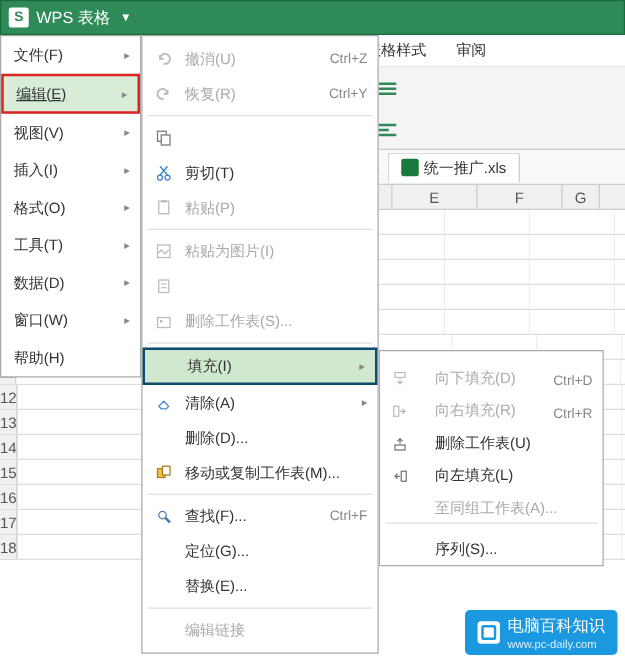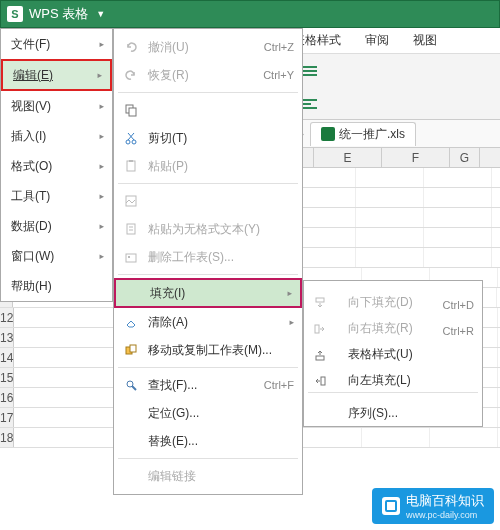--- a/index.html
+++ b/index.html
@@ -51,21 +51,21 @@
   
   .submenu { position: absolute; left: 113px; top: 28px; width: 190px; background: #fff; border: 1px solid #aaa; z-index: 11; padding: 4px 0; }
   .submenu .sitem { height: 28px; display: flex; align-items: center; padding: 0 8px 0 8px; gap: 8px; font-size: 12px; position: relative; }
   .submenu .sitem .ico { width: 18px; height: 18px; display: flex; align-items: center; justify-content: center; color: #777; flex-shrink: 0; }
   .submenu .sitem .lbl { flex: 1; }
   .submenu .sitem .sc { color: #888; font-size: 11px; }
   .submenu .sitem .arrow { font-size: 9px; color: #888; }
   .submenu .sitem.disabled { color: #aaa; }
   .submenu .sitem.disabled .ico { color: #ccc; }
   .submenu hr { border: none; border-top: 1px solid #e0e0e0; margin: 3px 4px; }
-  .submenu .sitem.hl { background: #cfe8cf; border: 2px solid #be185d; height: 30px; }
+  .submenu .sitem.hl { background: #cfe8cf; border: 2px solid #0c4a6e; height: 30px; }
 
   
   .fillmenu { position: absolute; left: 303px; top: 280px; width: 180px; background: #fff; border: 1px solid #aaa; z-index: 12; padding: 4px 0; }
   .fillmenu .fitem { height: 26px; display: flex; align-items: flex-end; padding: 0 8px; gap: 20px; font-size: 12px; }
   .fillmenu .fitem .ico { width: 16px; height: 16px; display:flex; align-items:center; justify-content:center; color:#777; flex-shrink:0; }
   .fillmenu .fitem .lbl { flex: 1; }
   .fillmenu .fitem .sc { color: #888; font-size: 11px; }
   .fillmenu .fitem.disabled { color: #aaa; }
   .fillmenu .fitem.disabled .ico { color:#bbb; }
   .fillmenu hr { border: none; border-top: 1px solid #e0e0e0; margin: 3px 4px; }
@@ -89,21 +89,20 @@
 <div class="menubar">
   <div class="file-menu-root">
     <span>文件(F)</span>
     <span style="margin-left:6px;font-size:9px;color:#888">▸</span>
   </div>
   <div class="tab">页面布局</div>
   <div class="tab">公式</div>
   <div class="tab">数据</div>
   <div class="tab">表格样式</div>
   <div class="tab">审阅</div>
-  <div class="tab">视图</div>
 </div>
 
 <div class="toolbar">
   <div class="tb-row">
     <div class="tb-ico">
       <svg width="16" height="16" viewBox="0 0 16 16">
           <rect x="3" y="2" width="10" height="12" fill="none" stroke="#888"></rect>
           <rect x="5" y="1" width="6" height="3" fill="#888"></rect>
         </svg>
     </div>
@@ -392,30 +391,30 @@
     <span class="lbl">粘贴(P)</span>
   </div>
   <hr>
   <div class="sitem disabled">
     <span class="ico">
         <svg width="14" height="14" viewBox="0 0 14 14">
           <rect x="2" y="2" width="10" height="10" fill="none" stroke="#bbb"></rect>
           <polyline points="2,9 5,6 8,9 11,6" fill="none" stroke="#bbb"></polyline>
         </svg>
       </span>
+    <span class="lbl">粘贴为图片(I)</span>
   </div>
   <div class="sitem disabled">
     <span class="ico">
         <svg width="14" height="14" viewBox="0 0 14 14">
           <rect x="3" y="2" width="8" height="10" fill="none" stroke="#bbb"></rect>
           <line x1="5" y1="5" x2="9" y2="5" stroke="#bbb"></line>
           <line x1="5" y1="8" x2="9" y2="8" stroke="#bbb"></line>
         </svg>
       </span>
-    <span class="lbl">粘贴为无格式文本(Y)</span>
   </div>
   <div class="sitem disabled">
     <span class="ico">
         <svg width="14" height="14" viewBox="0 0 14 14">
           <rect x="2" y="4" width="10" height="8" fill="none" stroke="#bbb"></rect>
           <rect x="4" y="6" width="2" height="2" fill="#bbb"></rect>
         </svg>
       </span>
     <span class="lbl">删除工作表(S)...</span>
   </div>
@@ -426,20 +425,24 @@
     <span class="arrow">▸</span>
   </div>
   <div class="sitem">
     <span class="ico">
         <svg width="14" height="14" viewBox="0 0 14 14">
           <polygon points="3,10 7,6 11,10 9,12 5,12" fill="none" stroke="#4a8cc9"></polygon>
         </svg>
       </span>
     <span class="lbl">清除(A)</span>
     <span class="arrow">▸</span>
+  </div>
+  <div class="sitem">
+    <span class="ico"></span>
+    <span class="lbl">删除(D)...</span>
   </div>
   <div class="sitem">
     <span class="ico">
         <svg width="14" height="14" viewBox="0 0 14 14">
           <rect x="2" y="4" width="6" height="7" fill="#f6c04d" stroke="#a67c1a"></rect>
           <rect x="6" y="2" width="6" height="7" fill="#fff" stroke="#a67c1a"></rect>
         </svg>
       </span>
     <span class="lbl">移动或复制工作表(M)...</span>
   </div>
@@ -490,30 +493,34 @@
     <span class="lbl">向右填充(R)</span>
     <span class="sc">Ctrl+R</span>
   </div>
   <div class="fitem">
     <span class="ico">
         <svg width="12" height="12" viewBox="0 0 12 12">
           <rect x="2" y="7" width="8" height="4" fill="none" stroke="#777"></rect>
           <path d="M6 6 L6 2 M4 4 L6 2 L8 4" fill="none" stroke="#777"></path>
         </svg>
       </span>
-    <span class="lbl">表格样式(U)</span>
+    <span class="lbl">删除工作表(U)</span>
   </div>
   <div class="fitem">
     <span class="ico">
         <svg width="12" height="12" viewBox="0 0 12 12">
           <rect x="7" y="2" width="4" height="8" fill="none" stroke="#777"></rect>
           <path d="M6 6 L2 6 M4 4 L2 6 L4 8" fill="none" stroke="#777"></path>
         </svg>
       </span>
     <span class="lbl">向左填充(L)</span>
+  </div>
+  <div class="fitem disabled">
+    <span class="ico"></span>
+    <span class="lbl">至同组工作表(A)...</span>
   </div>
   <hr>
   <div class="fitem">
     <span class="ico"></span>
     <span class="lbl">序列(S)...</span>
   </div>
 </div>
 
 <div class="watermark">
   <div class="wicon"></div>

